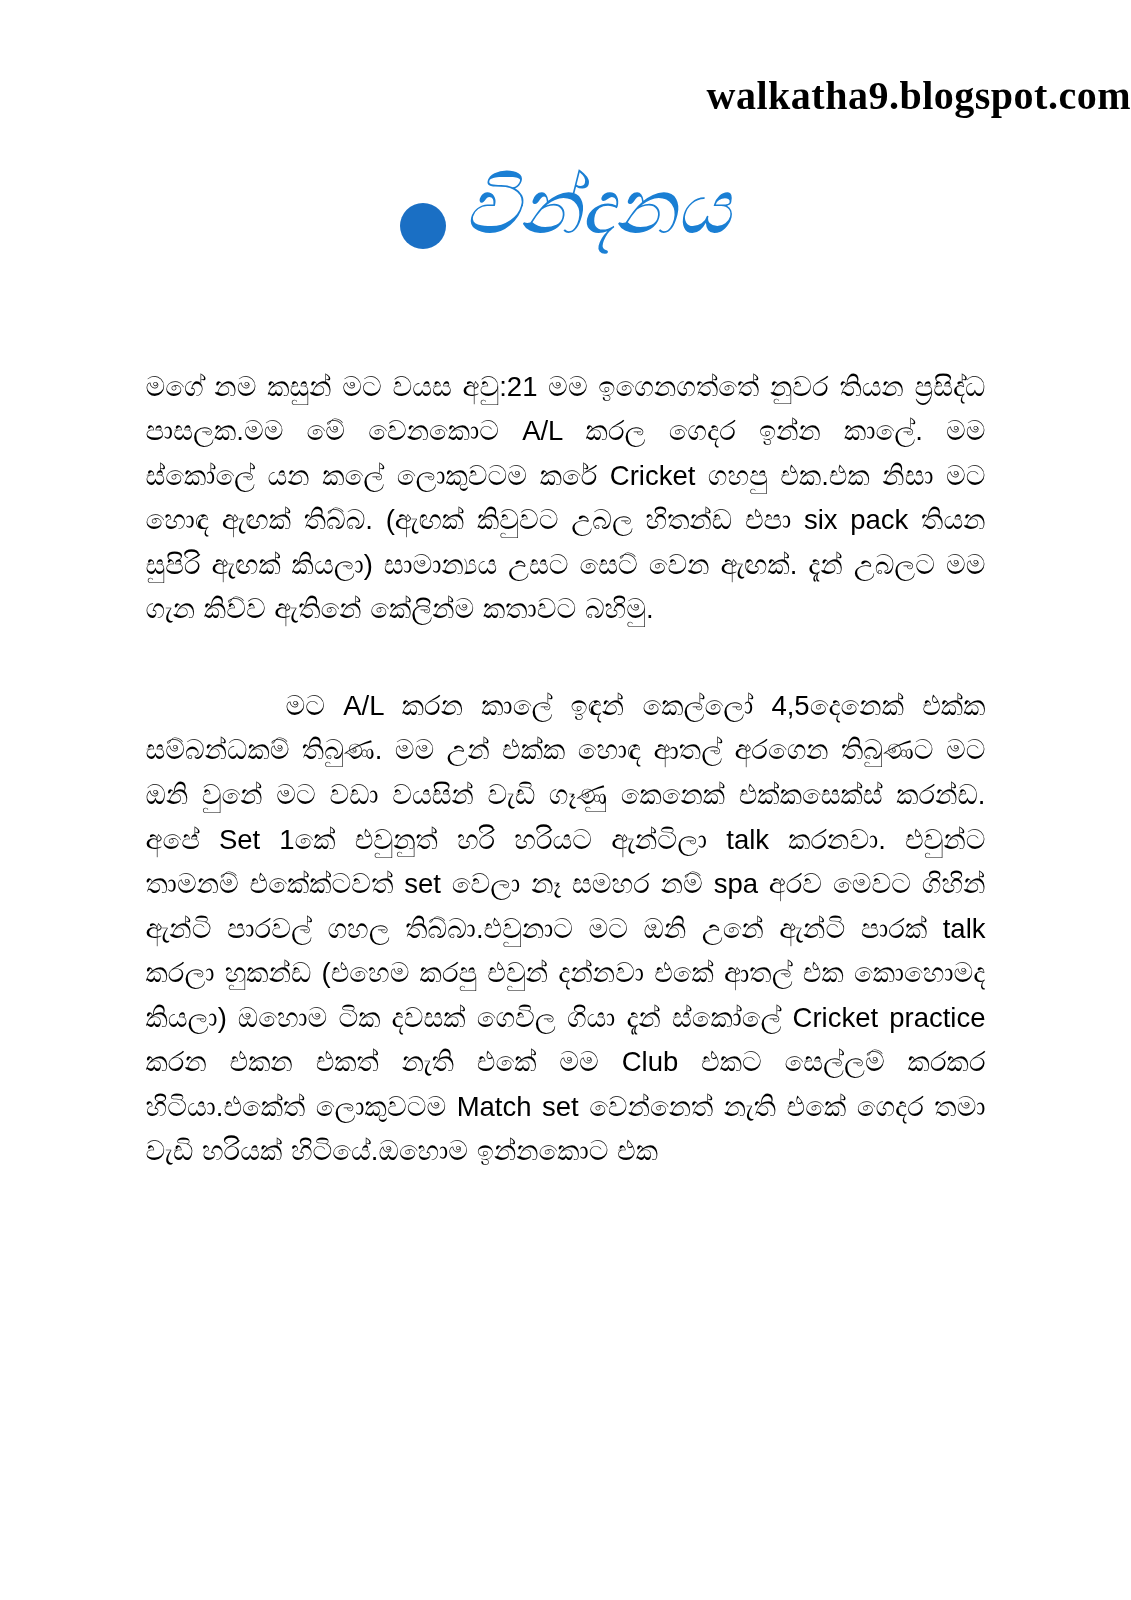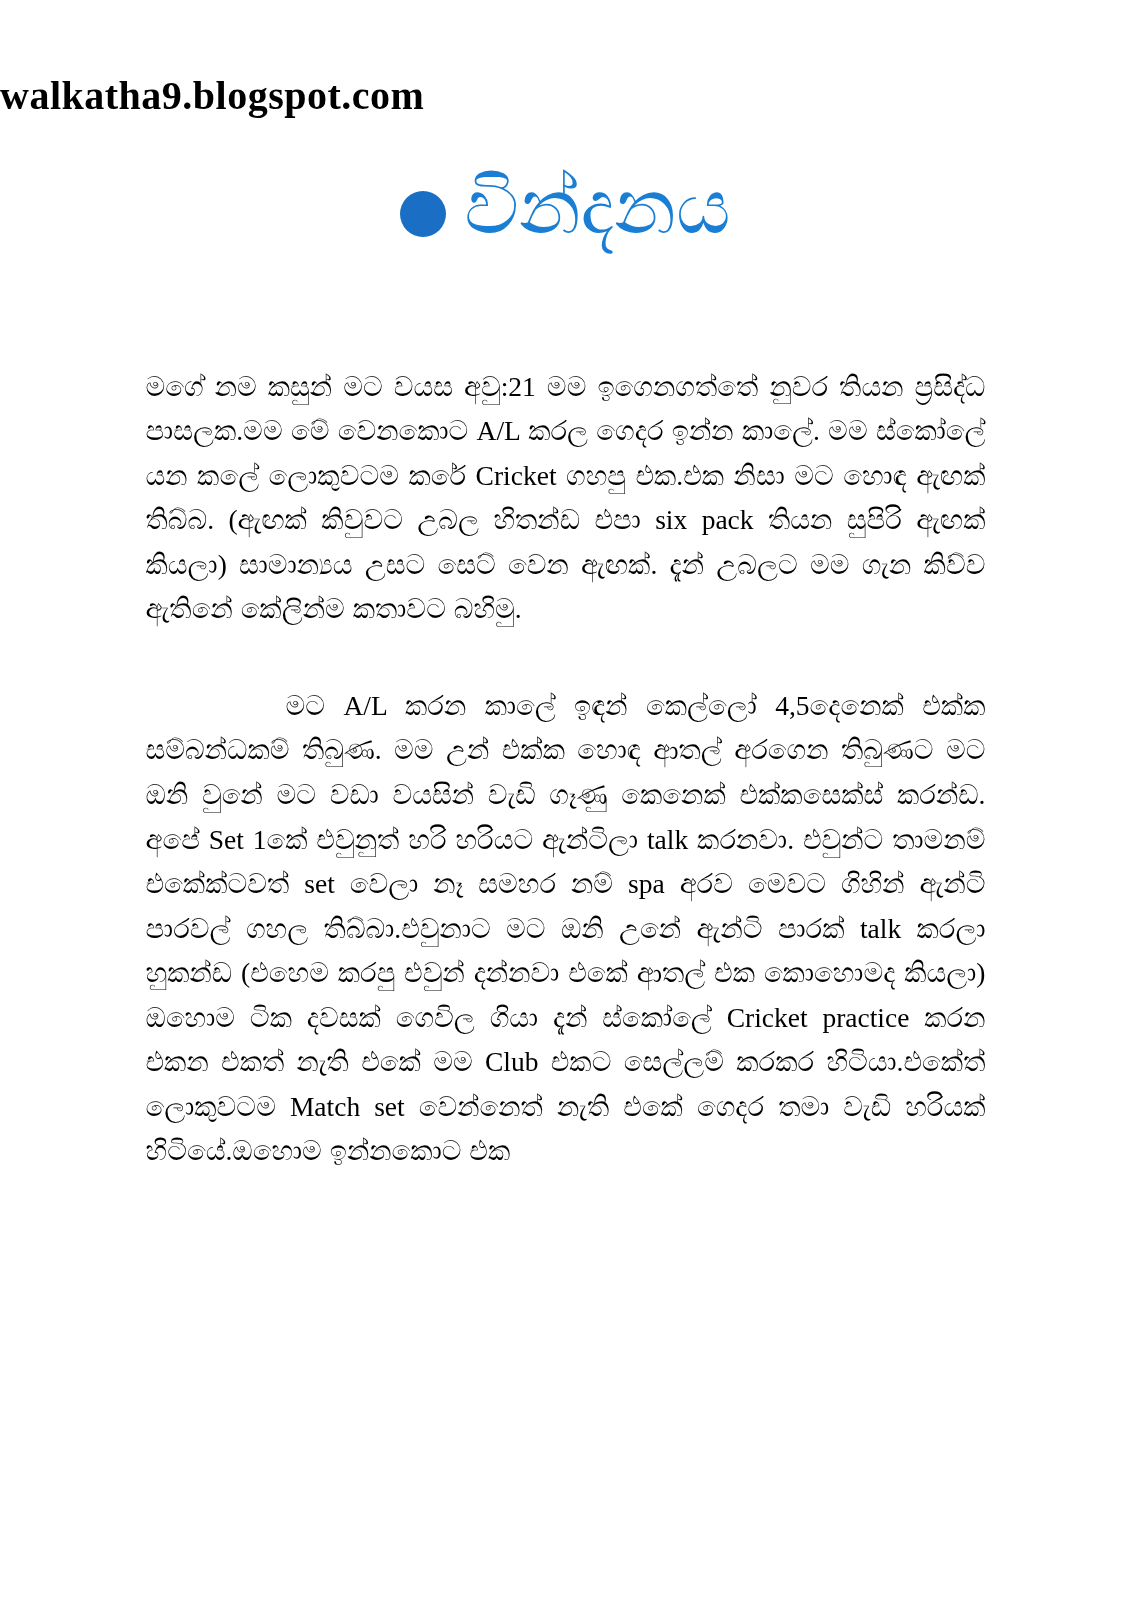--- a/index.html
+++ b/index.html
@@ -14,34 +14,35 @@
     color: #000000;
     overflow: hidden;
   }
   .page {
     position: relative;
     width: 1131px;
     height: 1600px;
     box-sizing: border-box;
   }
   .site-header {
-    text-align: left;
+    text-align: right;
     font-family: "Liberation Serif", serif;
     font-weight: bold;
     font-size: 40px;
     letter-spacing: 0.5px;
     color: #000000;
     margin-top: 72px;
   }
   .title-row {
     display: flex;
-    align-items: center;
+    align-items: flex-end;
     justify-content: center;
     margin-top: 46px;
     gap: 18px;
+    font-style: italic;
   }
   .bullet-dot {
     width: 46px;
     height: 46px;
     border-radius: 50%;
     background: #1a6fc4;
     flex: 0 0 auto;
     margin-top: 14px;
   }
   .doc-title {
@@ -51,21 +52,21 @@
     color: #1a7fd4;
     font-weight: normal;
     white-space: nowrap;
   }
   .content {
     margin: 0 auto;
     padding-top: 116px;
     width: 840px;
   }
   .para {
-    font-family: Liberation Serif, serif;
+    font-family: Liberation Sans, sans-serif;
     font-size: 27.5px;
     line-height: 1.62;
     text-align: justify;
     text-justify: inter-word;
     color: #000000;
     margin: 0 0 52px 0;
     word-spacing: 1px;
   }
   .para.indent {
     text-indent: 140px;

